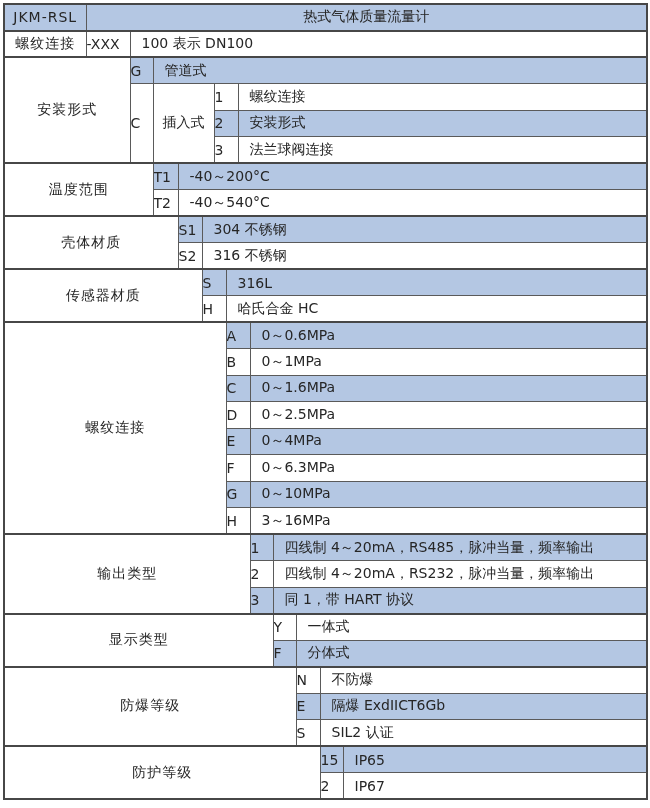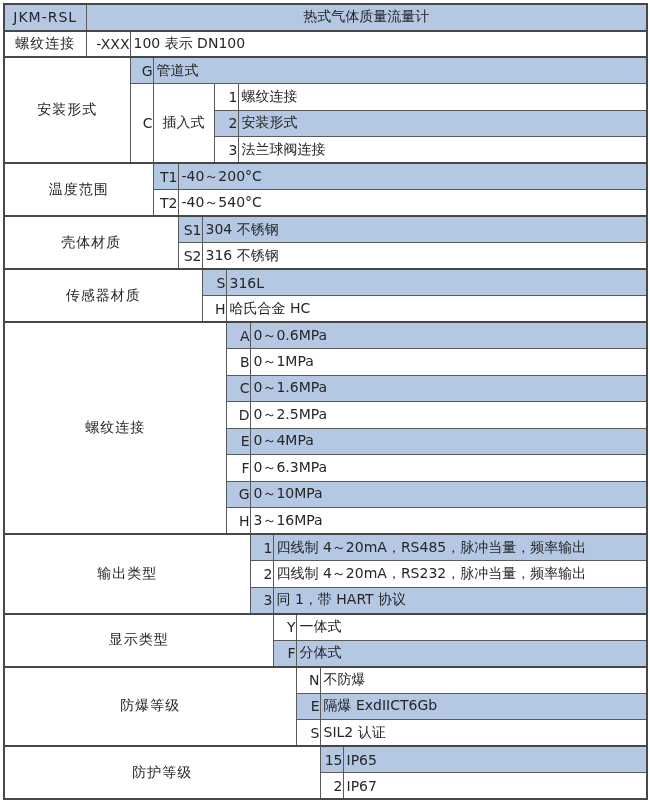--- a/index.html
+++ b/index.html
@@ -20,22 +20,22 @@
   tbody { border-top: 2px solid #474747; }
   tr { height: 26.5px; }
   td {
     border: 1px solid #5a5a5a;
     padding: 0;
     overflow: hidden;
     white-space: nowrap;
     vertical-align: middle;
   }
   td.lbl  { text-align: center; letter-spacing: 1px; }
-  td.code { text-align: right; }
-  td.val  { text-align: left; padding-left: 3px; }
+  td.code { text-align: left; }
+  td.val  { text-align: left; padding-left: 11px; }
   td.ctr  { text-align: center; padding-left: 0; }
   .blue   { background: #b4c7e3; }
 </style>
 </head>
 <body>
 
 <table class="spec">
   <colgroup>
     <col style="width:82px">
       <col style="width:44px">

